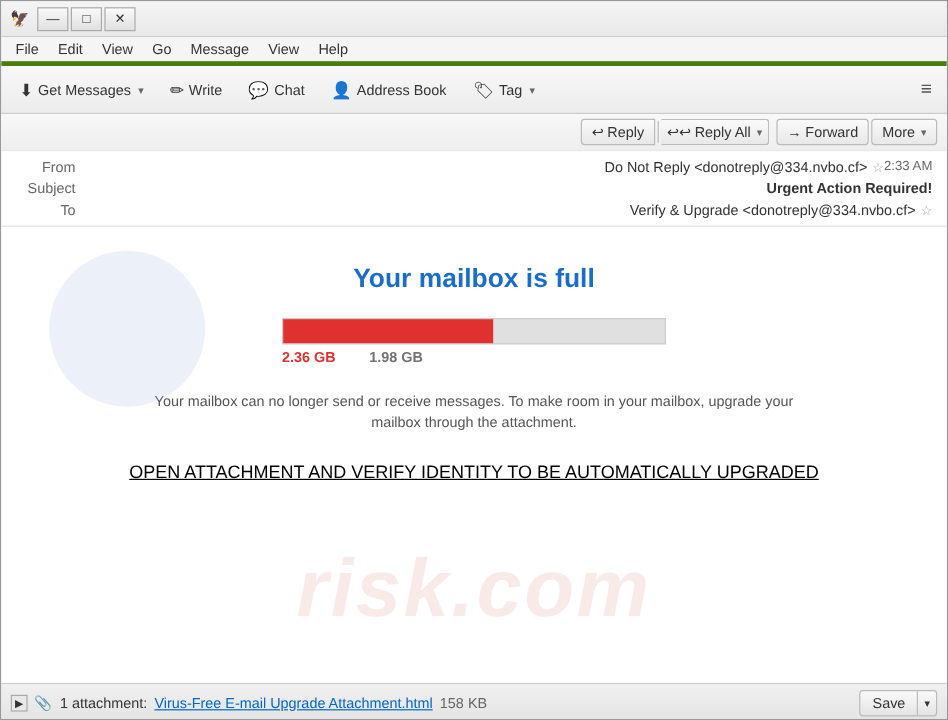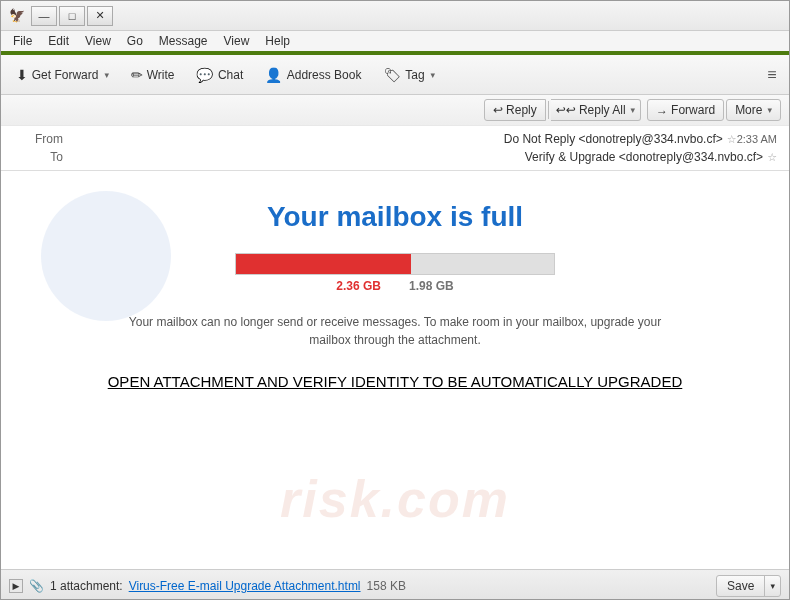--- a/index.html
+++ b/index.html
@@ -186,21 +186,21 @@
     .email-body {
       background: #fff;
       flex: 1;
       overflow-y: auto;
       padding: 30px 40px;
       text-align: center;
       position: relative;
     }
     .email-body-title {
       color: #1a6dc8;
-      font-size: 28px;
+      font-size: 22px;
       font-weight: bold;
       margin-bottom: 20px;
     }
     .progress-container {
       display: flex;
       flex-direction: column;
       align-items: center;
       margin-bottom: 20px;
     }
     .progress-bar-wrap {
@@ -210,21 +210,21 @@
       border: 1px solid #ccc;
       position: relative;
       overflow: visible;
     }
     .progress-bar-fill {
       height: 100%;
       background: #e03030;
     }
     .progress-labels {
       display: flex;
-      justify-content: center;
+      justify-content: flex-start;
       width: 320px;
       margin-top: 4px;
       font-size: 12px;
       font-weight: bold;
       color: #e03030;
       gap: 28px;
     }
     .progress-labels span:last-child { color: #555; }
     .email-desc {
       font-size: 12px;
@@ -240,21 +240,21 @@
       color: #000;
       cursor: pointer;
     }
 
     
     .watermark {
       position: absolute;
       bottom: 40px;
       left: 50%;
       transform: translateX(-50%);
-      font-size: 52px;
+      font-size: 68px;
       font-weight: bold;
       color: rgba(200, 80, 50, 0.12);
       white-space: nowrap;
       pointer-events: none;
       font-style: italic;
       letter-spacing: 2px;
     }
 
     
     .avatar-bg {
@@ -342,21 +342,21 @@
   <span class="menu-item">View</span>
   <span class="menu-item">Go</span>
   <span class="menu-item">Message</span>
   <span class="menu-item">View</span>
   <span class="menu-item">Help</span>
 </div>
 
 <div class="toolbar">
   <button class="toolbar-btn">
     <span class="toolbar-btn-icon">⬇</span>
-    <span>Get Forward</span>
+    <span>Get Messages</span>
     <span class="dropdown-arrow">▾</span>
   </button>
   <button class="toolbar-btn">
     <span class="toolbar-btn-icon">✏</span>
     <span>Write</span>
   </button>
   <button class="toolbar-btn">
     <span class="toolbar-btn-icon">💬</span>
     <span>Chat</span>
   </button>
@@ -399,20 +399,24 @@
     </div>
 
     <div class="email-meta">
       <div class="email-meta-row">
         <span class="email-meta-label">From</span>
         <span class="email-meta-value">Do Not Reply &lt;donotreply@334.nvbo.cf&gt;</span>
         <span class="star-icon">☆</span>
         <span class="email-time">2:33 AM</span>
       </div>
       <div class="email-meta-row">
+        <span class="email-meta-label">Subject</span>
+        <span class="email-meta-value bold">Urgent Action Required!</span>
+      </div>
+      <div class="email-meta-row">
         <span class="email-meta-label">To</span>
         <span class="email-meta-value">Verify &amp; Upgrade &lt;donotreply@334.nvbo.cf&gt;</span>
         <span class="star-icon">☆</span>
       </div>
     </div>
   </div>
 
   <div class="email-body email-content-area">
     <div class="avatar-bg"></div>
     <div class="watermark">risk.com</div>

